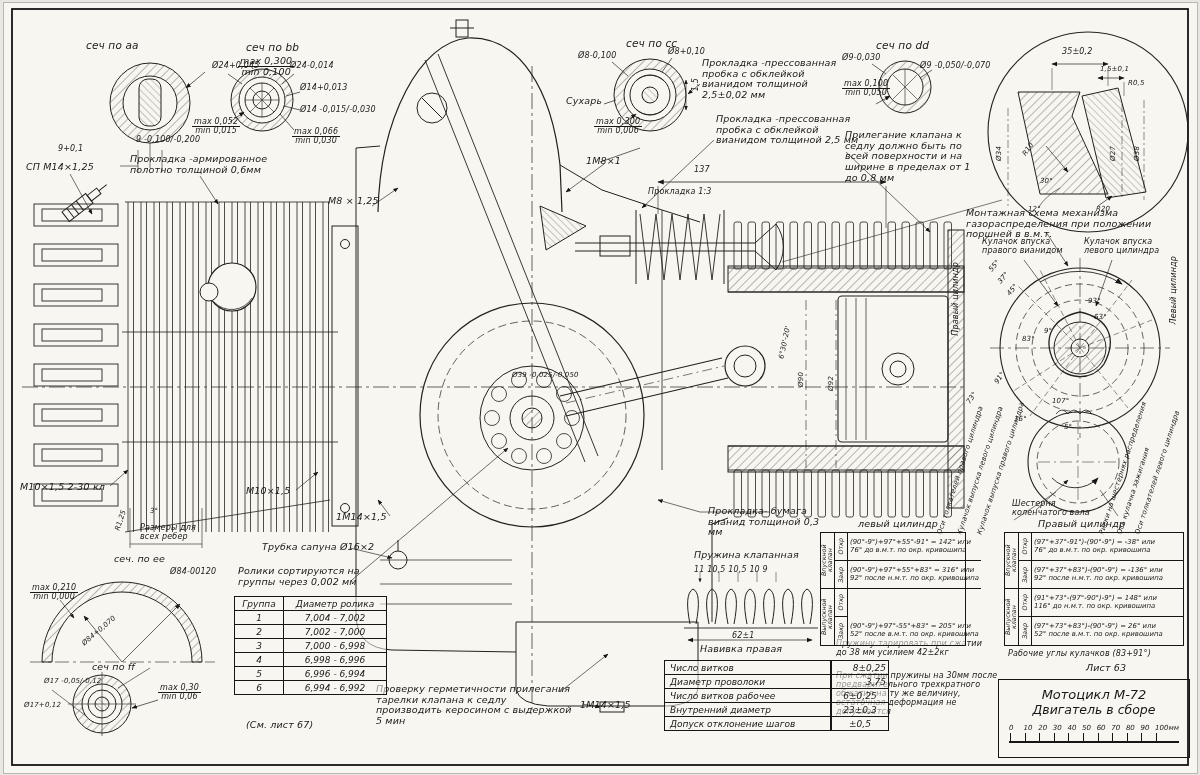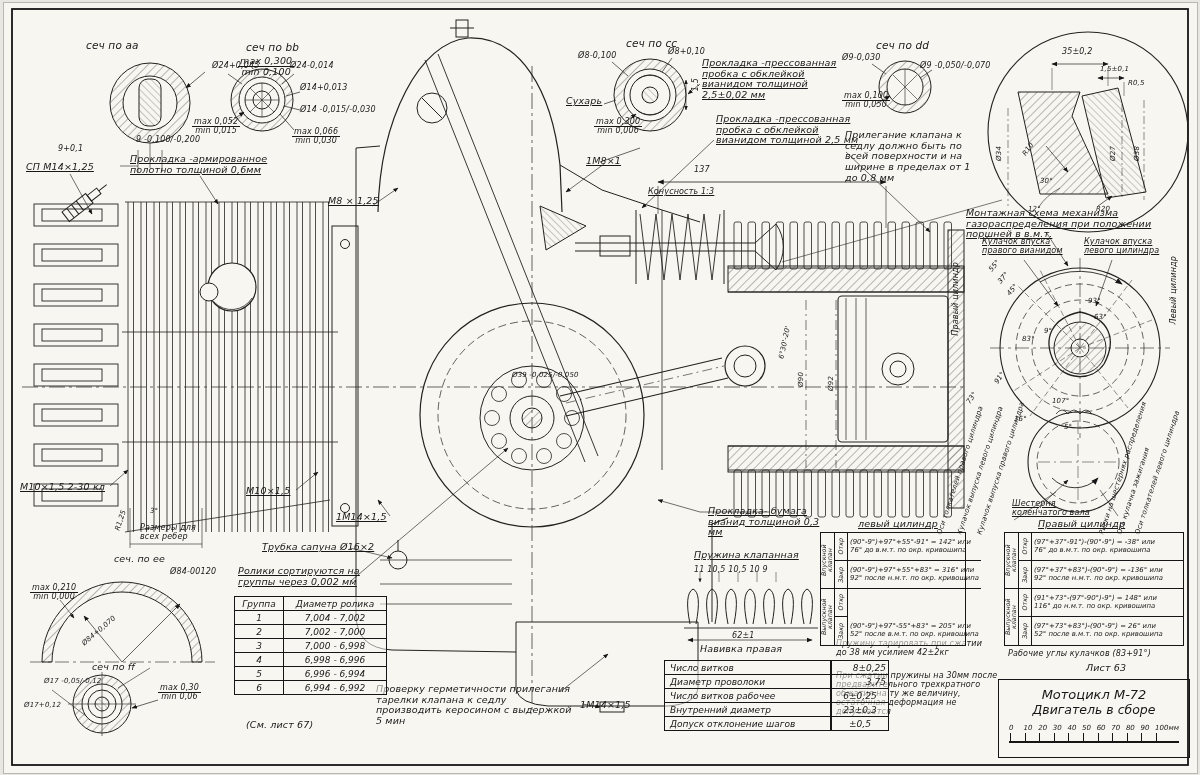--- a/index.html
+++ b/index.html
@@ -4,21 +4,21 @@
 <style>
   html,body{margin:0;padding:0;background:#cfcfcb;}
   .stage{position:relative;width:1200px;height:775px;background:#e9e7e1;overflow:hidden;
          font-family:"DejaVu Sans",sans-serif;}
   .paper{position:absolute;left:3px;top:2px;width:1193px;height:770px;background:#f8f6f0;
          border:1px solid #b9b7b2;}
   svg{position:absolute;left:0;top:0;}
   .lbl{position:absolute;font:italic 9.5px/1.12 "DejaVu Sans",sans-serif;color:#181818;
        white-space:nowrap;letter-spacing:.15px;z-index:5;}
   .sm{font-size:8px;} .xs{font-size:7px;} .md{font-size:10.5px;}
-  .ul{text-decoration:underline;}
+  .ul{}
   .wrap{white-space:normal;}
   .tol{text-align:center;line-height:1.05;}
   .tol span{display:block;}
   .tol .t{border-bottom:.9px solid #181818;padding:0 2px;}
   .vert{writing-mode:vertical-rl;transform:rotate(180deg);}
   .rot{transform-origin:left bottom;}
   
   .rtab{position:absolute;border:1.3px solid #161616;font:italic 9px "DejaVu Sans",sans-serif;
         color:#181818;z-index:5;background:rgba(248,246,240,.55);}
   .rtab .row{display:flex;border-top:1px solid #161616;}
@@ -378,21 +378,21 @@
   <div class="lbl ul" style="left:566px;top:96px">Сухарь</div>
   <div class="lbl tol sm" style="left:594px;top:118px">
     <span class="t">max 0,300</span>
       <span>min 0,006</span>
     </div>
   <div class="lbl ul" style="left:586px;top:156px">1М8×1</div>
 
   <div class="lbl md" style="left:876px;top:40px">сеч по dd</div>
   <div class="lbl sm" style="left:842px;top:54px">Ø9-0,030</div>
   <div class="lbl sm" style="left:920px;top:62px">Ø9 -0,050/-0,070</div>
-  <div class="lbl tol sm" style="left:842px;top:92px">
+  <div class="lbl tol sm" style="left:842px;top:80px">
     <span class="t">max 0,100</span>
       <span>min 0,050</span>
     </div>
 
   <div class="lbl sm" style="left:1062px;top:48px">35±0,2</div>
   <div class="lbl xs" style="left:1100px;top:66px">1,5±0,1</div>
   <div class="lbl xs" style="left:1128px;top:80px">R0,5</div>
   <div class="lbl xs rot" style="left:1028px;top:150px;transform:rotate(-55deg)">R10</div>
   <div class="lbl xs" style="left:1040px;top:178px">30°</div>
   <div class="lbl xs" style="left:1028px;top:206px">12°</div>
@@ -401,21 +401,21 @@
   <div class="lbl xs vert" style="left:1110px;top:146px">Ø27</div>
   <div class="lbl xs vert" style="left:1134px;top:146px">Ø38</div>
 
   <div class="lbl ul" style="left:26px;top:162px">СП М14×1,25</div>
   <div class="lbl ul wrap" style="left:130px;top:154px;width:140px">Прокладка -армированное полотно толщиной 0,6мм</div>
   <div class="lbl ul" style="left:328px;top:196px">М8 × 1,25</div>
   <div class="lbl ul wrap" style="left:702px;top:58px;width:152px">Прокладка -прессованная пробка с обклейкой вианидом толщиной 2,5±0,02 мм</div>
   <div class="lbl ul wrap" style="left:716px;top:114px;width:150px">Прокладка -прессованная пробка с обклейкой вианидом толщиной 2,5 мм</div>
   <div class="lbl wrap" style="left:845px;top:130px;width:134px">Прилегание клапана к седлу должно быть по всей поверхности и на ширине в пределах от 1 до 0,8 мм</div>
   <div class="lbl sm" style="left:694px;top:166px">137</div>
-  <div class="lbl ul sm" style="left:648px;top:188px">Конусность 1:3</div>
+  <div class="lbl ul sm" style="left:648px;top:188px">Прокладка 1:3</div>
 
   <div class="lbl ul" style="left:20px;top:482px">М10×1,5 2-30 кл</div>
   <div class="lbl xs rot" style="left:122px;top:524px;transform:rotate(-72deg)">R1,25</div>
   <div class="lbl xs" style="left:150px;top:508px">3°</div>
   <div class="lbl wrap sm" style="left:140px;top:524px;width:72px">Размеры для всех ребер</div>
   <div class="lbl" style="left:114px;top:554px">сеч. по ее</div>
   <div class="lbl ul" style="left:246px;top:486px">М10×1,5</div>
   <div class="lbl ul" style="left:336px;top:512px">1М14×1,5</div>
   <div class="lbl ul" style="left:262px;top:542px">Трубка сапуна Ø16×2</div>
   <div class="lbl ul wrap" style="left:238px;top:566px;width:130px">Ролики сортируются на группы через 0,002 мм</div>

